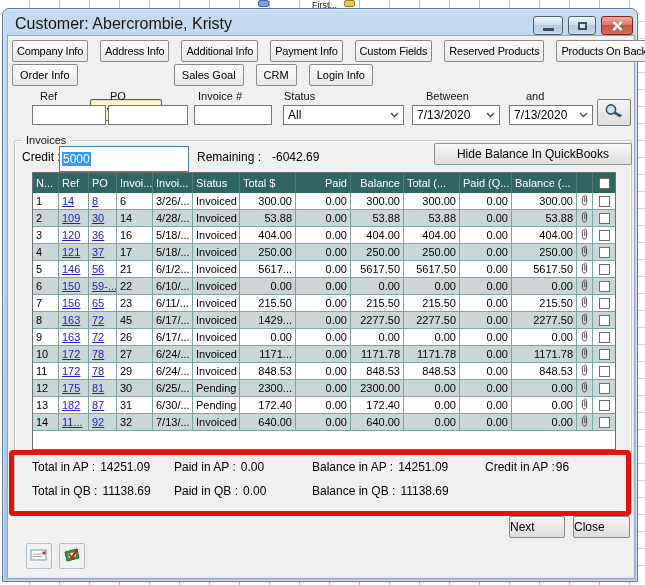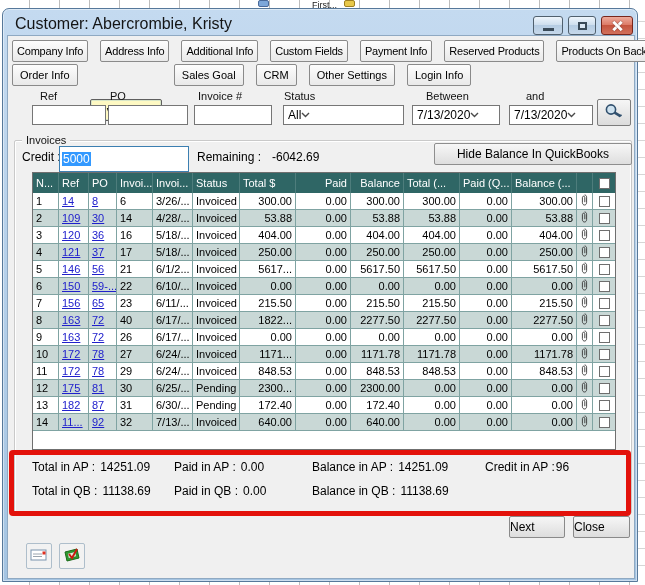--- a/index.html
+++ b/index.html
@@ -79,21 +79,21 @@
   
   .flabel { position:absolute; top:54px; font-size:11px; color:#111; }
   .tb {
     position:absolute; top:69px; height:20px; background:#fff;
     border:1px solid #767676; font-size:12px; padding:0 3px;
     font-family:"Liberation Sans", sans-serif;
   }
   .combo {
     position:absolute; top:69px; height:20px; background:#fff;
     border:1px solid #767676; display:flex; align-items:center;
-    justify-content:flex-start; padding:0 4px; font-size:12px;
+    justify-content:space-between; padding:0 4px; font-size:12px;
   }
   .combo-arrow { display:flex; align-items:center; }
   .search-btn {
     position:absolute; left:589px; top:63px; width:34px; height:27px;
     background:linear-gradient(#f6f6f6,#dcdcdc); border:1px solid #7c7c7c;
     border-radius:2px; display:flex; align-items:center; justify-content:center;
   }
 
   
   .groupbox {
@@ -198,31 +198,30 @@
         </div>
     </div>
   </div>
 
   <div class="client">
 
     <div class="tabrow r1" id="tabrow1">
         <div class="tab">Company Info</div>
         <div class="tab">Address Info</div>
         <div class="tab">Additional Info</div>
+        <div class="tab">Payment Info</div>
         <div class="tab">Custom Fields</div>
-        <div class="tab">Payment Info</div>
         <div class="tab">Reserved Products</div>
         <div class="tab">Products On Back-Order</div>
       </div>
     <div class="tabrow r2" id="tabrow2">
         <div class="tab">Order Info</div>
         <div class="tab active">Invoice Info</div>
         <div class="tab">Sales Goal</div>
         <div class="tab">CRM</div>
-        <div class="tab">Other Settings</div>
         <div class="tab">Login Info</div>
       </div>
 
     <span class="flabel" style="left:32px">Ref</span>
     <span class="flabel" style="left:102px">PO</span>
     <span class="flabel" style="left:190px">Invoice #</span>
     <span class="flabel" style="left:276px">Status</span>
     <span class="flabel" style="left:418px">Between</span>
     <span class="flabel" style="left:518px">and</span>
 
@@ -479,24 +478,24 @@
             </div>
           </div>
           <div class="tr alt">
             <div class="cell c0">8</div>
             <div class="cell c1">
               <span class="lnk">163</span>
             </div>
             <div class="cell c2">
               <span class="lnk">72</span>
             </div>
-            <div class="cell c3">40</div>
+            <div class="cell c3">45</div>
             <div class="cell c4">6/17/...</div>
             <div class="cell c5">Invoiced</div>
-            <div class="cell c6 num">1822...</div>
+            <div class="cell c6 num">1429...</div>
             <div class="cell c7 num">0.00</div>
             <div class="cell c8 num">2277.50</div>
             <div class="cell c9 num">2277.50</div>
             <div class="cell c10 num">0.00</div>
             <div class="cell c11 num">2277.50</div>
             <div class="cell c12 ctr">
               <span><svg width="7" height="12" viewBox="0 0 7 12">
                   <path d="M3.5 1 C4.9 1 5.6 2 5.6 3.2 V8.6 C5.6 10 4.7 11 3.5 11 C2.3 11 1.4 10 1.4 8.6 V3.6 C1.4 2.8 1.9 2.2 2.6 2.2 C3.3 2.2 3.8 2.8 3.8 3.6 V8.2" fill="none" stroke="#333" stroke-width="0.9"></path>
                 </svg></span>
             </div>

